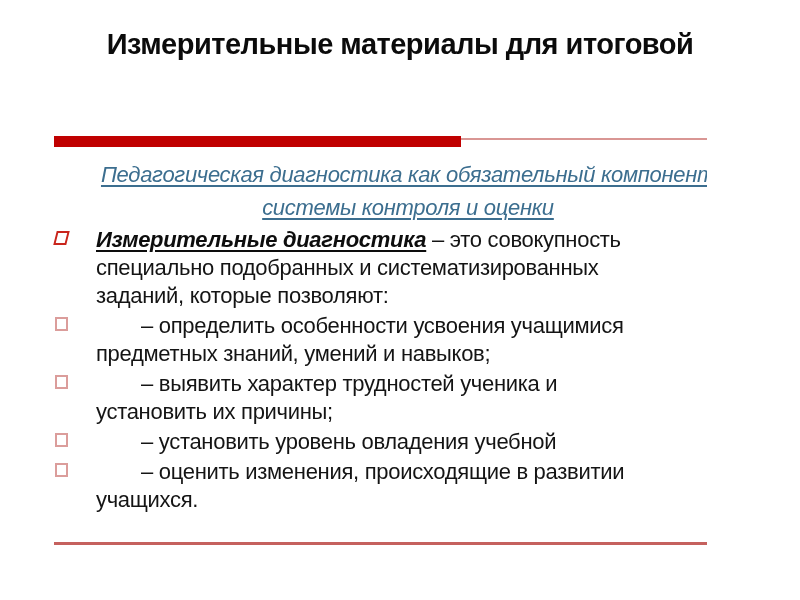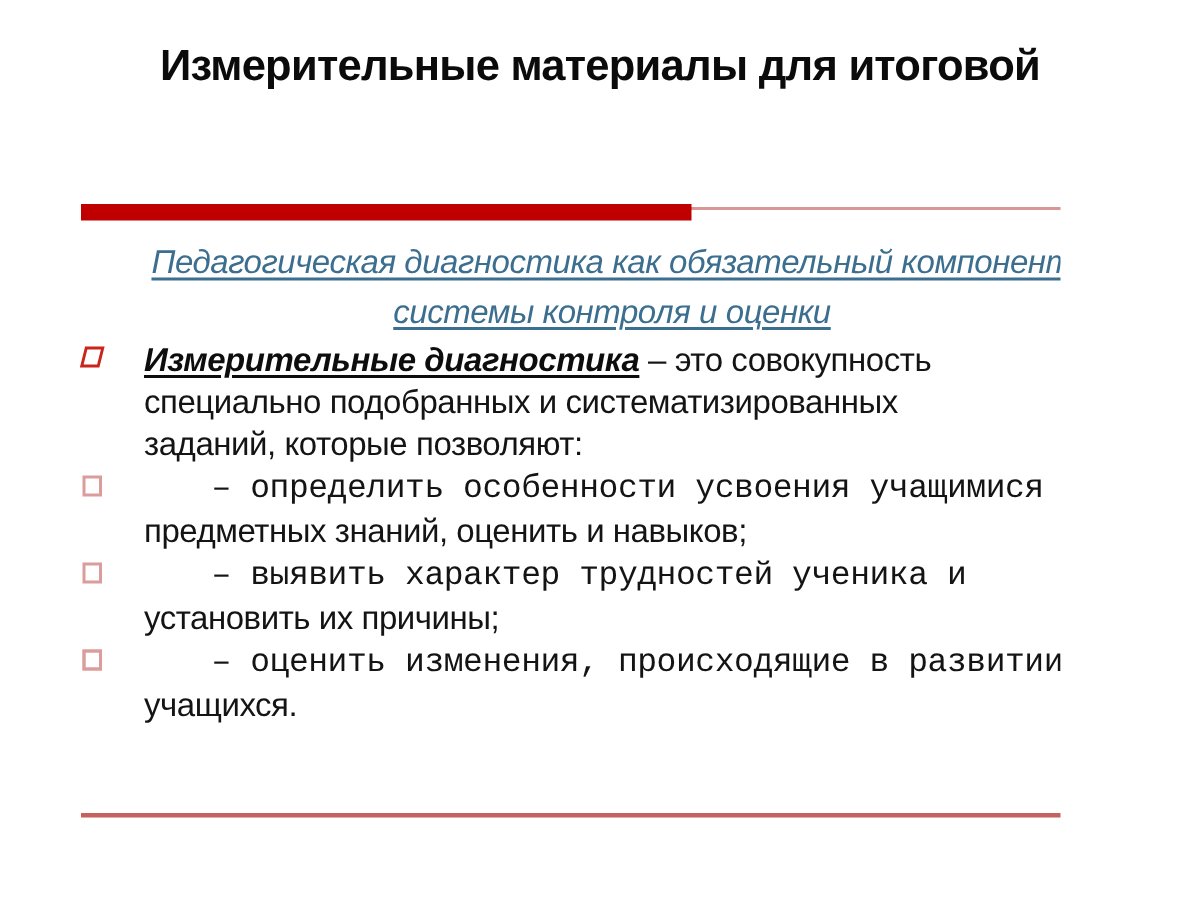--- a/index.html
+++ b/index.html
@@ -96,21 +96,20 @@
   }
   .marker.slanted {
     border-color: var(--bullet-first-color, #c9251c);
     transform: skewX(-14deg);
   }
   .line {
     white-space: nowrap;
   }
   .line.tab {
     padding-left: 45px;
-    font-family: Liberation Mono, monospace;
   }
   .term {
     font-weight: bold;
     font-style: italic;
     text-decoration: underline;
     text-underline-offset: 3px;
     color: #0d0d0d;
   }
 
   
@@ -147,31 +146,32 @@
       <div class="line">
         <span class="term">Измерительные диагностика</span><span> – это совокупность</span>
       </div>
       <div class="line">специально подобранных и систематизированных</div>
       <div class="line">заданий, которые позволяют:</div>
     </div>
 
     <div class="item">
       <span class="marker"></span>
       <div class="line tab">– определить особенности усвоения учащимися</div>
-      <div class="line">предметных знаний, оценить и навыков;</div>
+      <div class="line">предметных знаний, умений и навыков;</div>
     </div>
 
     <div class="item">
       <span class="marker"></span>
       <div class="line tab">– выявить характер трудностей ученика и</div>
       <div class="line">установить их причины;</div>
     </div>
 
     <div class="item">
       <span class="marker"></span>
+      <div class="line tab">– установить уровень овладения учебной</div>
     </div>
 
     <div class="item">
       <span class="marker"></span>
       <div class="line tab">– оценить изменения, происходящие в развитии</div>
       <div class="line">учащихся.</div>
     </div>
 
   </div>
 

